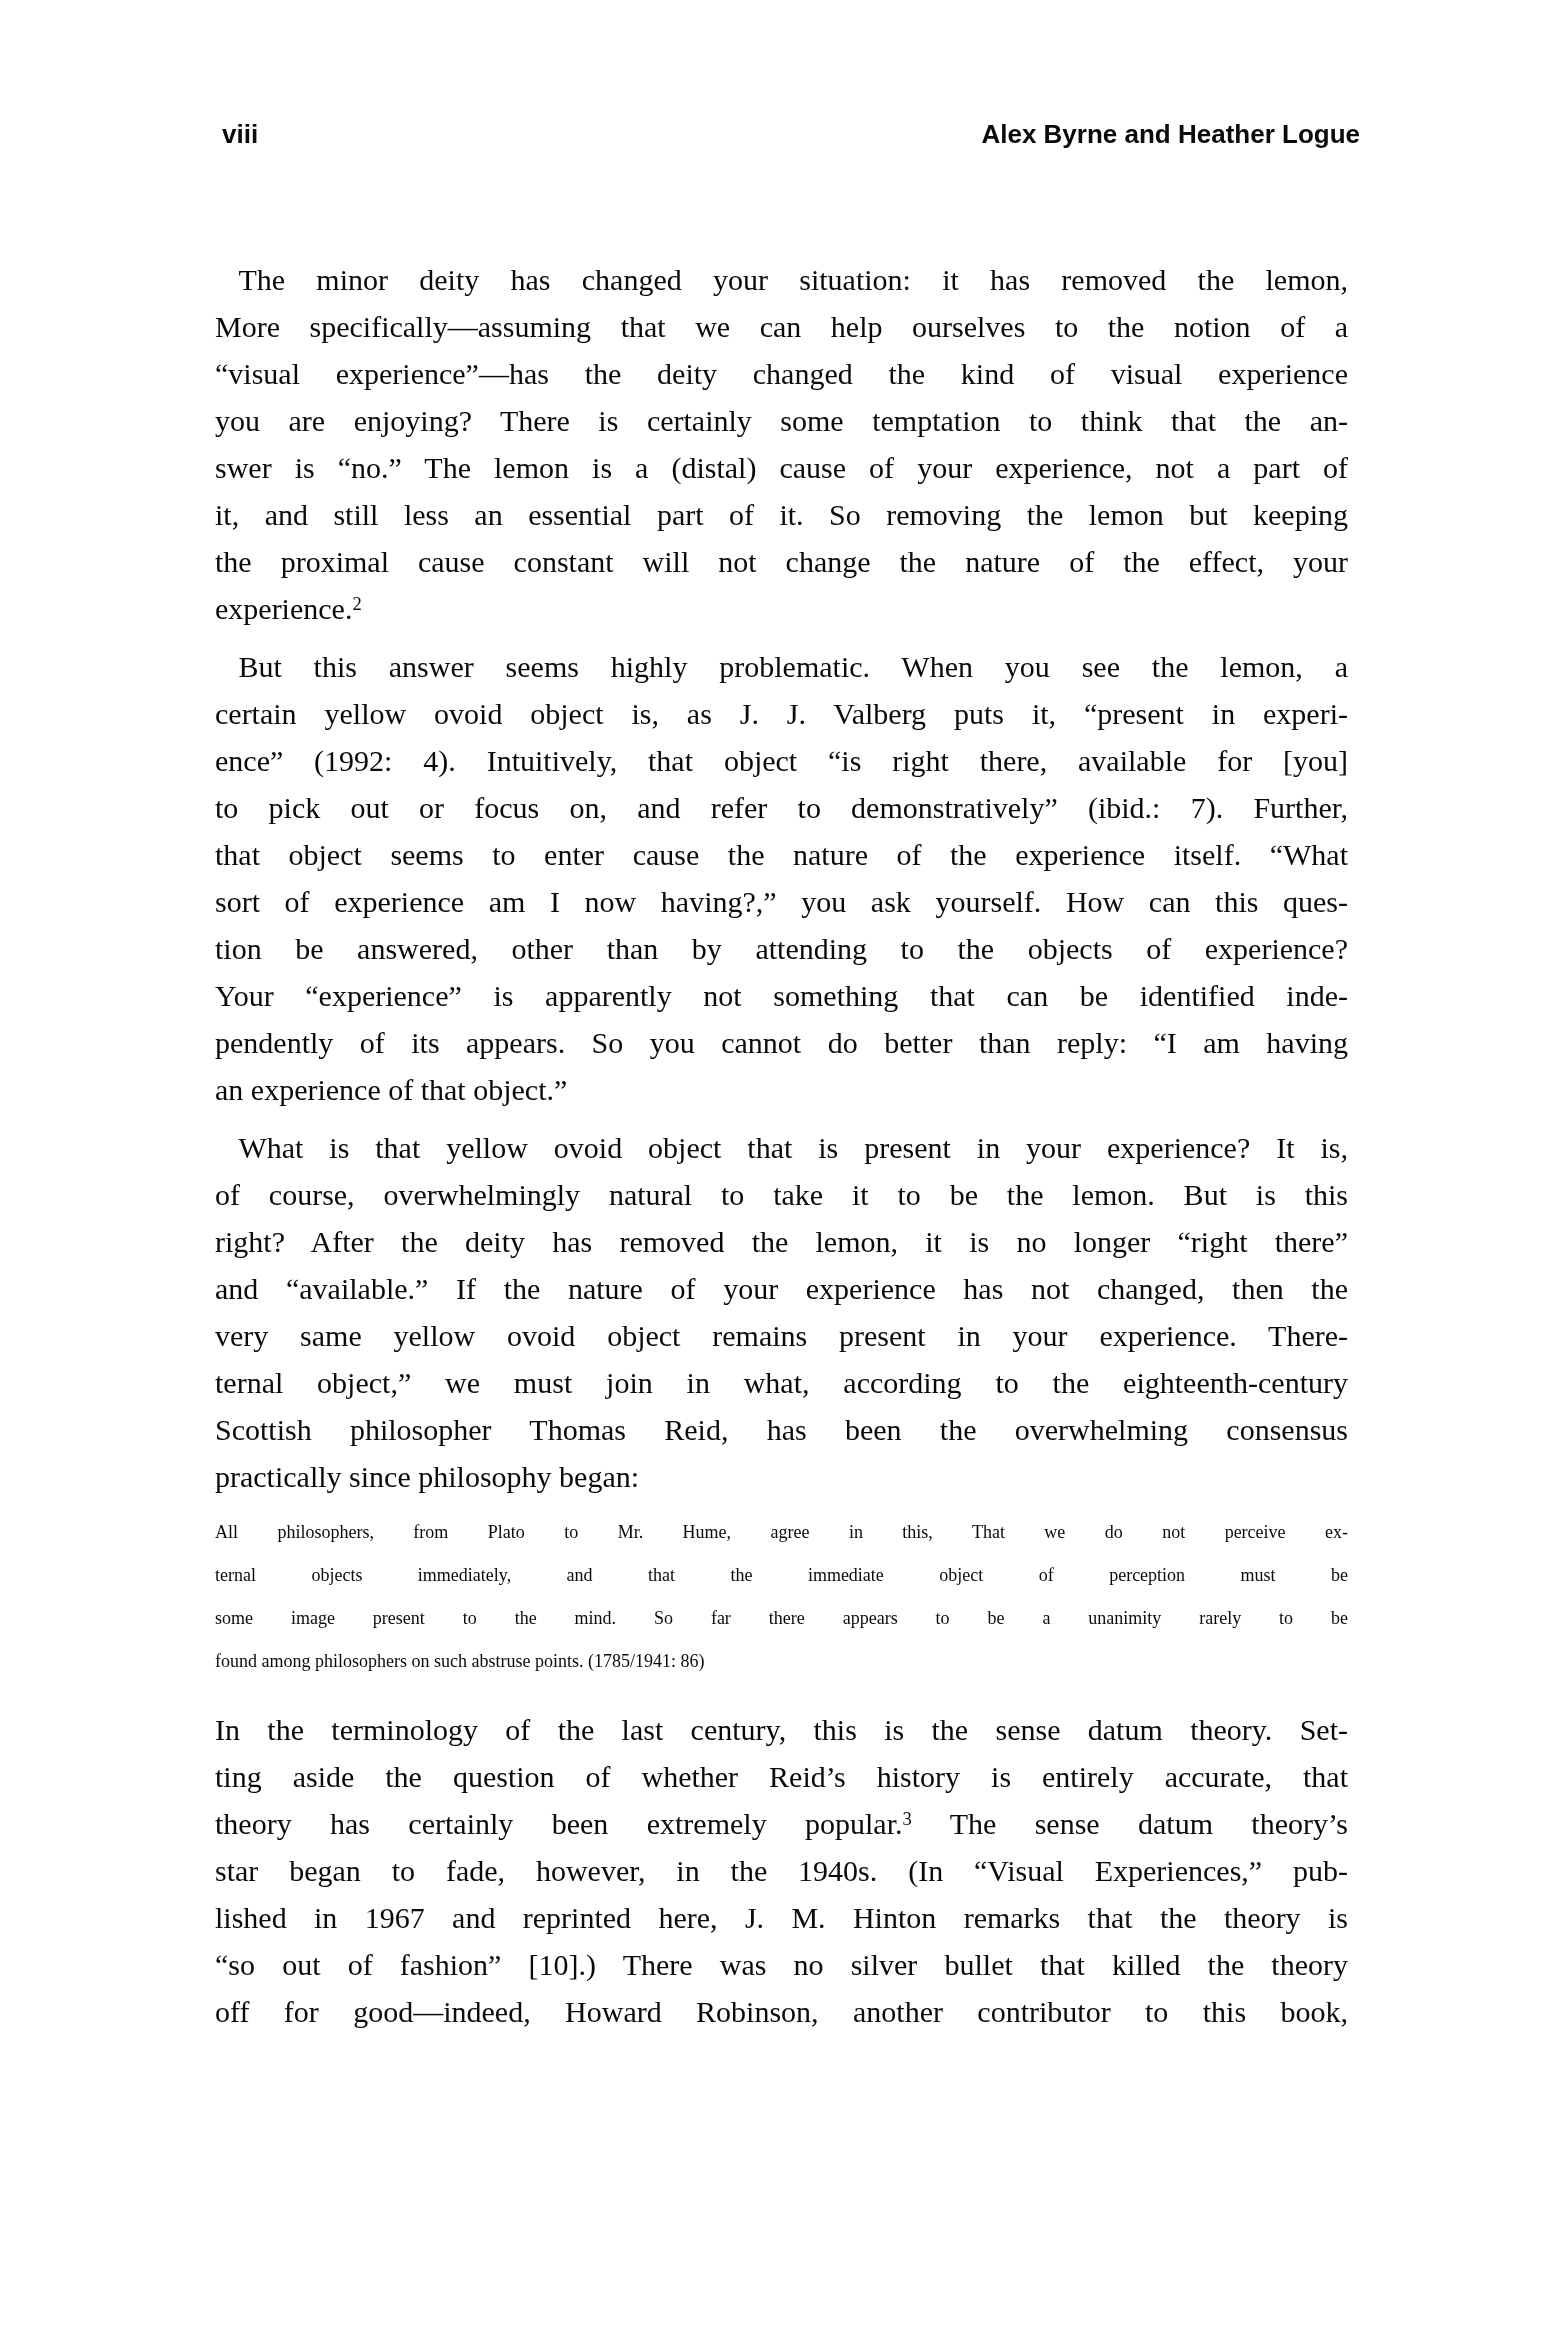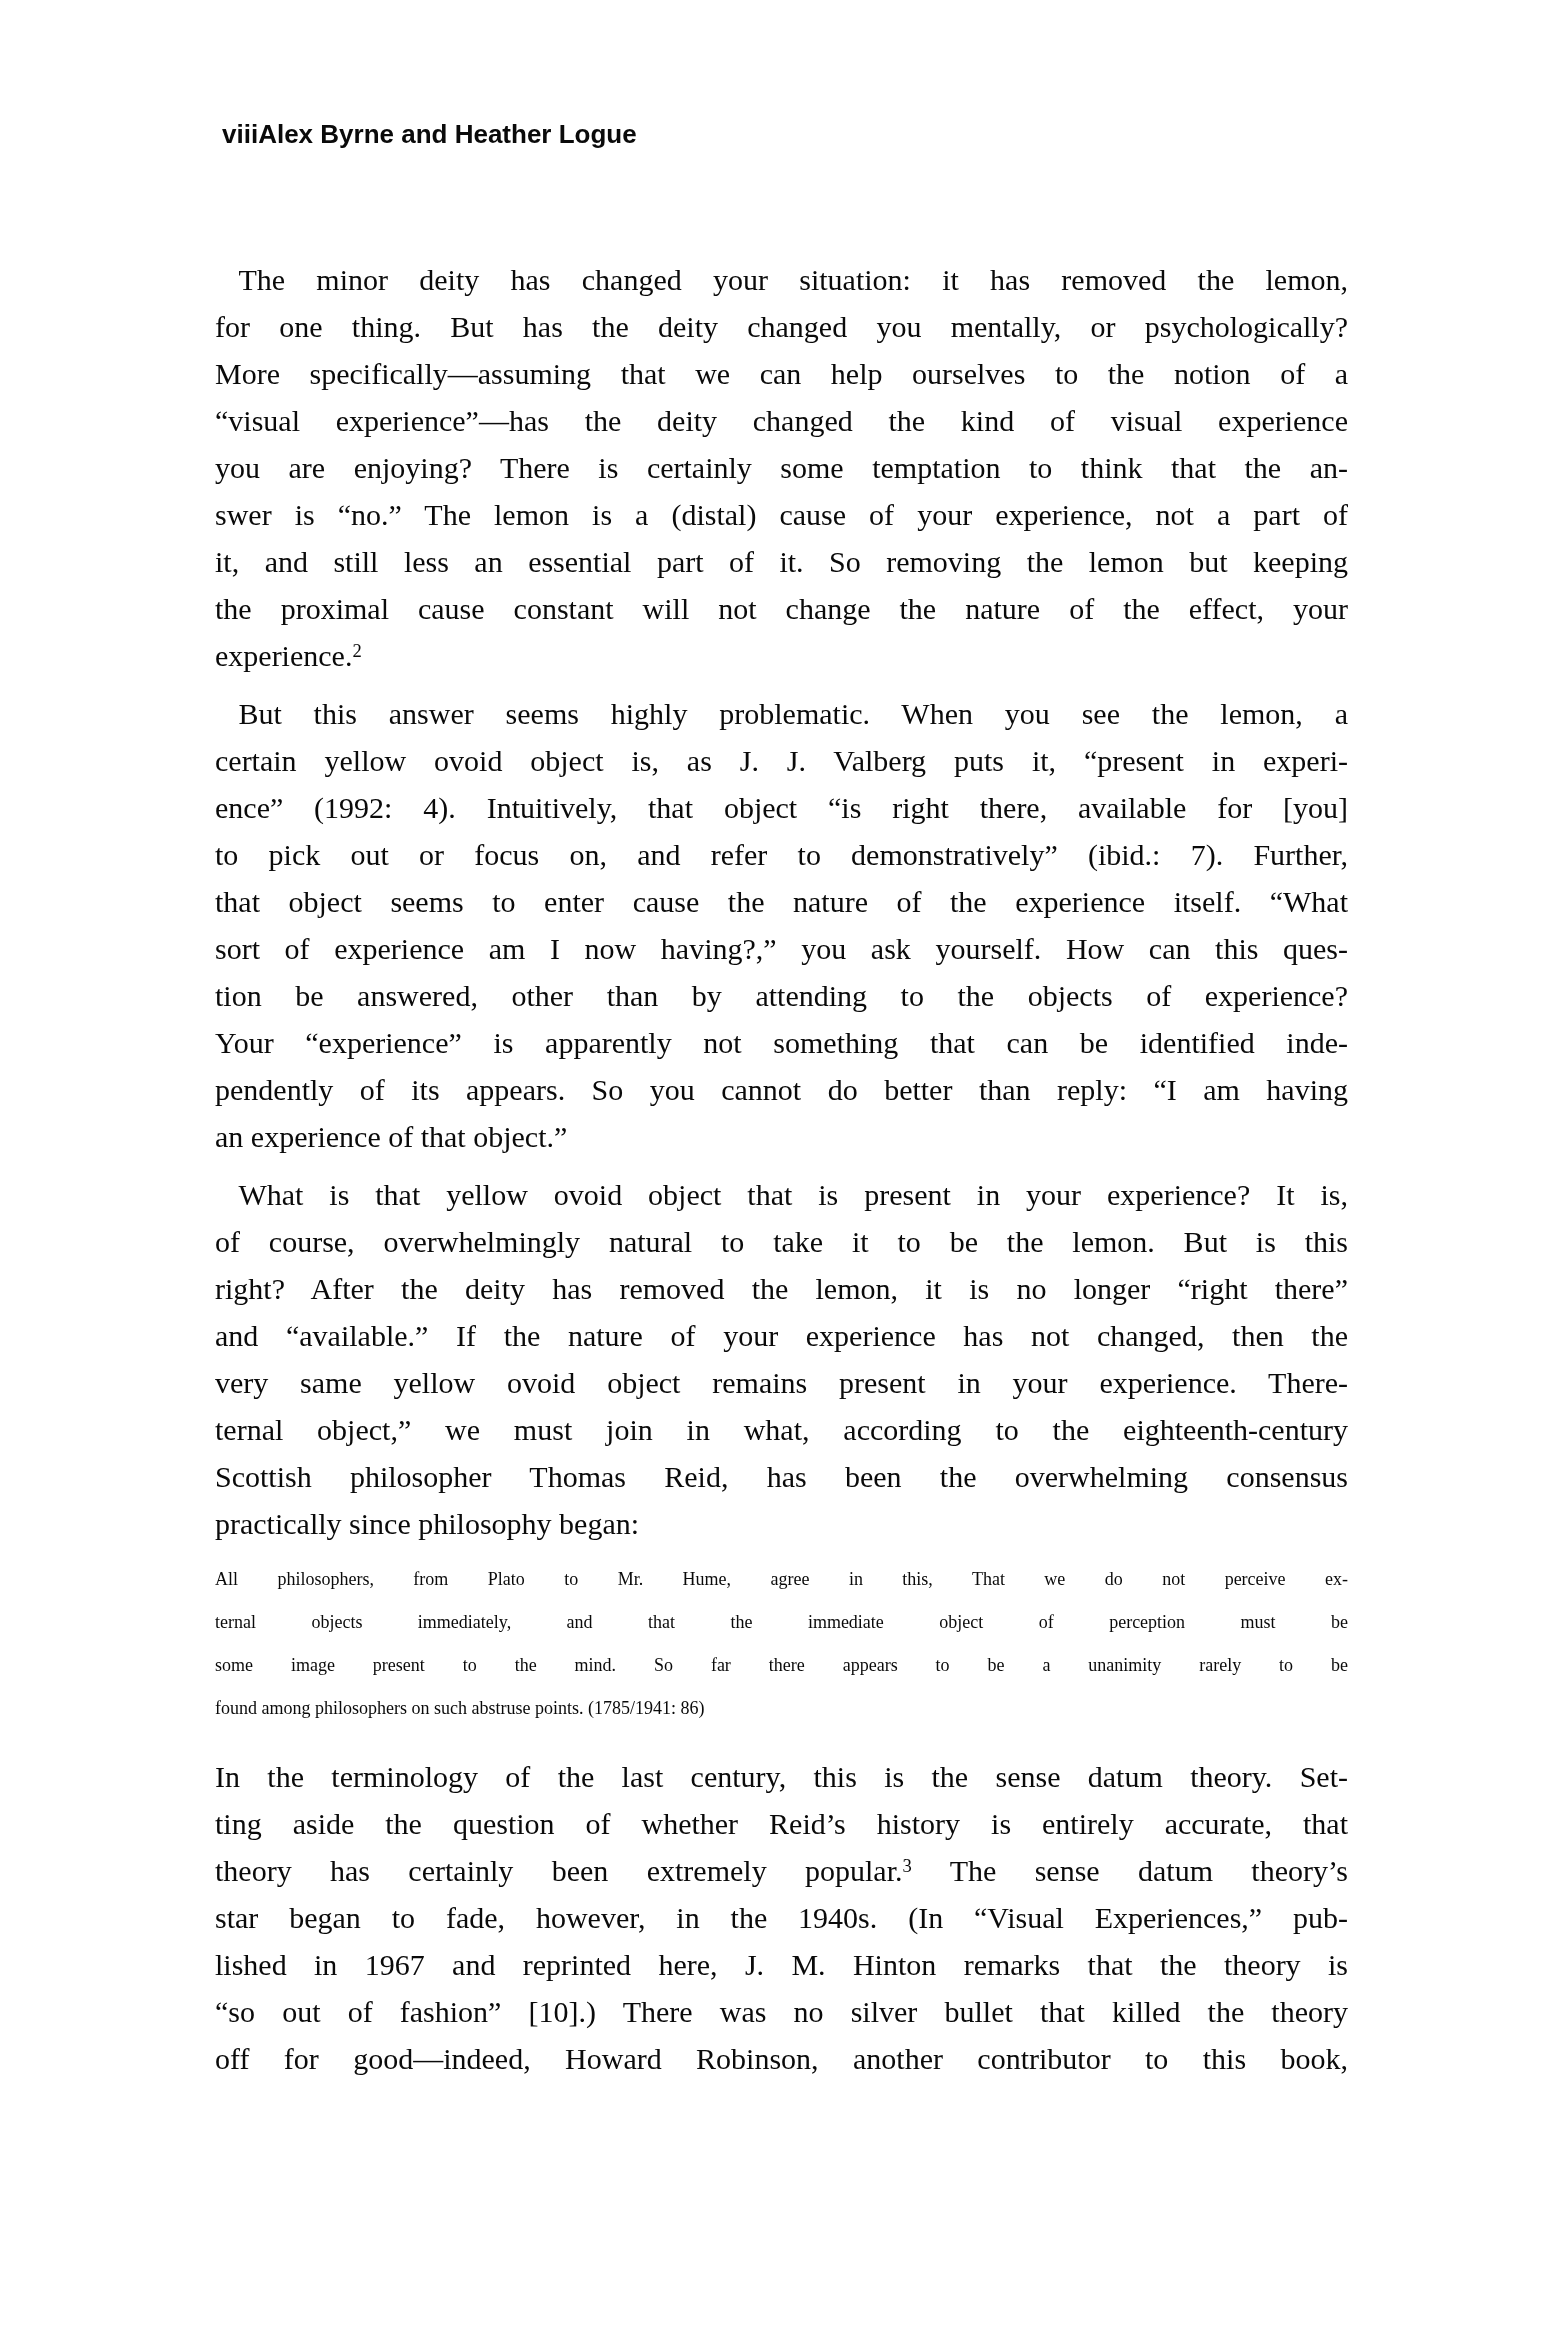--- a/index.html
+++ b/index.html
@@ -15,21 +15,21 @@
     background: #ffffff;
     color: #0a0a0a;
     overflow: hidden;
   }
   .running-header {
     position: absolute;
     top: 120px;
     left: 222px;
     right: 201px;
     display: flex;
-    justify-content: flex-start;
+    justify-content: space-between;
     align-items: baseline;
     font-family: "Liberation Sans", "DejaVu Sans", sans-serif;
     font-weight: bold;
     font-size: 26px;
     line-height: 29.5px;
   }
   .page-body {
     position: absolute;
     top: 245px;
     left: 204px;
@@ -74,21 +74,20 @@
 <body>
 
 <div class="page">
   <div class="running-header">
     <span>viii</span>
     <span>Alex Byrne and Heather Logue</span>
   </div>
   <div class="page-body">
       <div class="block paragraph">
         <div class="line indent"><span>The minor deity has changed your situation: it has removed the lemon,</span></div>
-        <div class="line"><span>for one thing. But has the deity changed you mentally, or psychologically?</span></div>
         <div class="line"><span>More specifically—assuming that we can help ourselves to the notion of a</span></div>
         <div class="line"><span>“visual experience”—has the deity changed the kind of visual experience</span></div>
         <div class="line"><span>you are enjoying? There is certainly some temptation to think that the an-</span></div>
         <div class="line"><span>swer is “no.” The lemon is a (distal) cause of your experience, not a part of</span></div>
         <div class="line"><span>it, and still less an essential part of it. So removing the lemon but keeping</span></div>
         <div class="line"><span>the proximal cause constant will not change the nature of the effect, your</span></div>
         <div class="line flush"><span>experience.</span><span class="sup">2</span></div>
       </div>
       <div class="block paragraph">
         <div class="line indent"><span>But this answer seems highly problematic. When you see the lemon, a</span></div>

